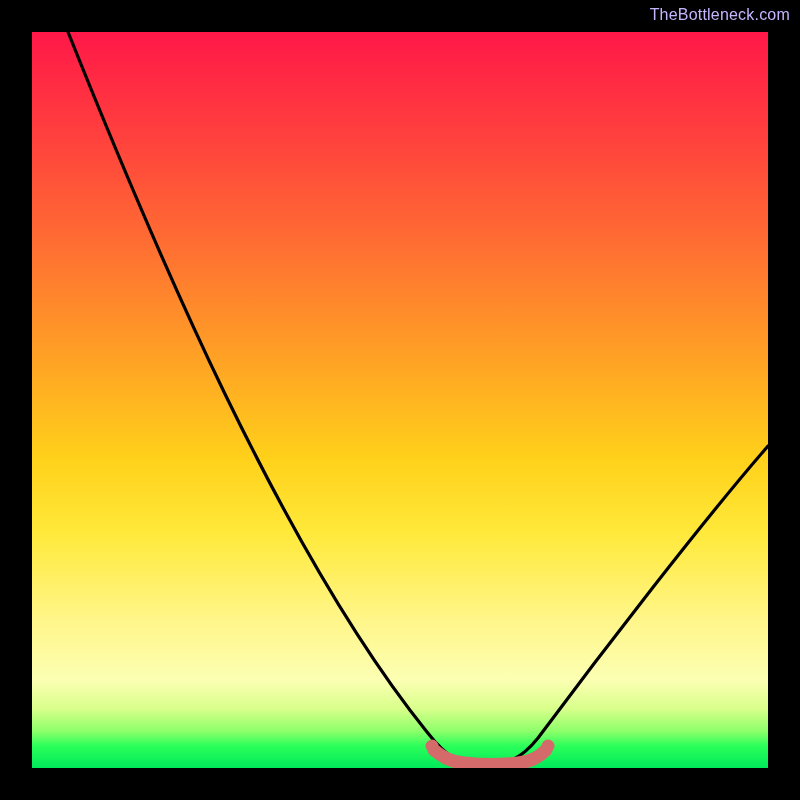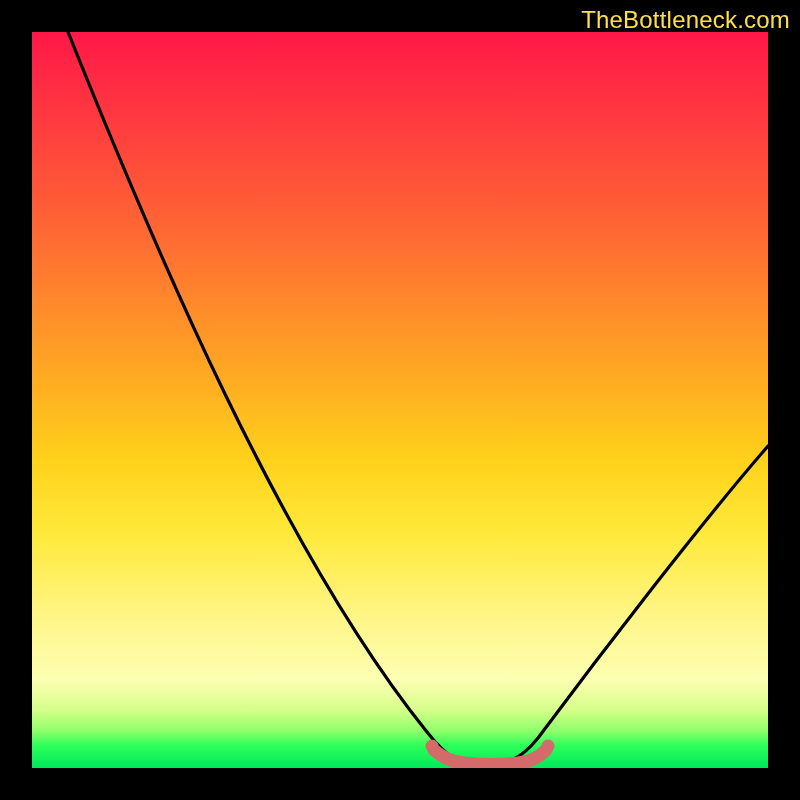--- a/index.html
+++ b/index.html
@@ -39,22 +39,22 @@
       #d8ff8a 92%,
       #8dff6a 95%,
       #2bff5a 97%,
       #00e85a 100%
     );
   }
   .watermark {
     position: absolute;
     top: 6px;
     right: 10px;
-    color: #fde047;
-    font-size: 24px;
+    color: #c4b5fd;
+    font-size: 16px;
     font-weight: 500;
     letter-spacing: 0.2px;
     user-select: none;
   }
   svg.curve {
     position: absolute;
     left: 0;
     top: 0;
     width: 736px;
     height: 736px;

